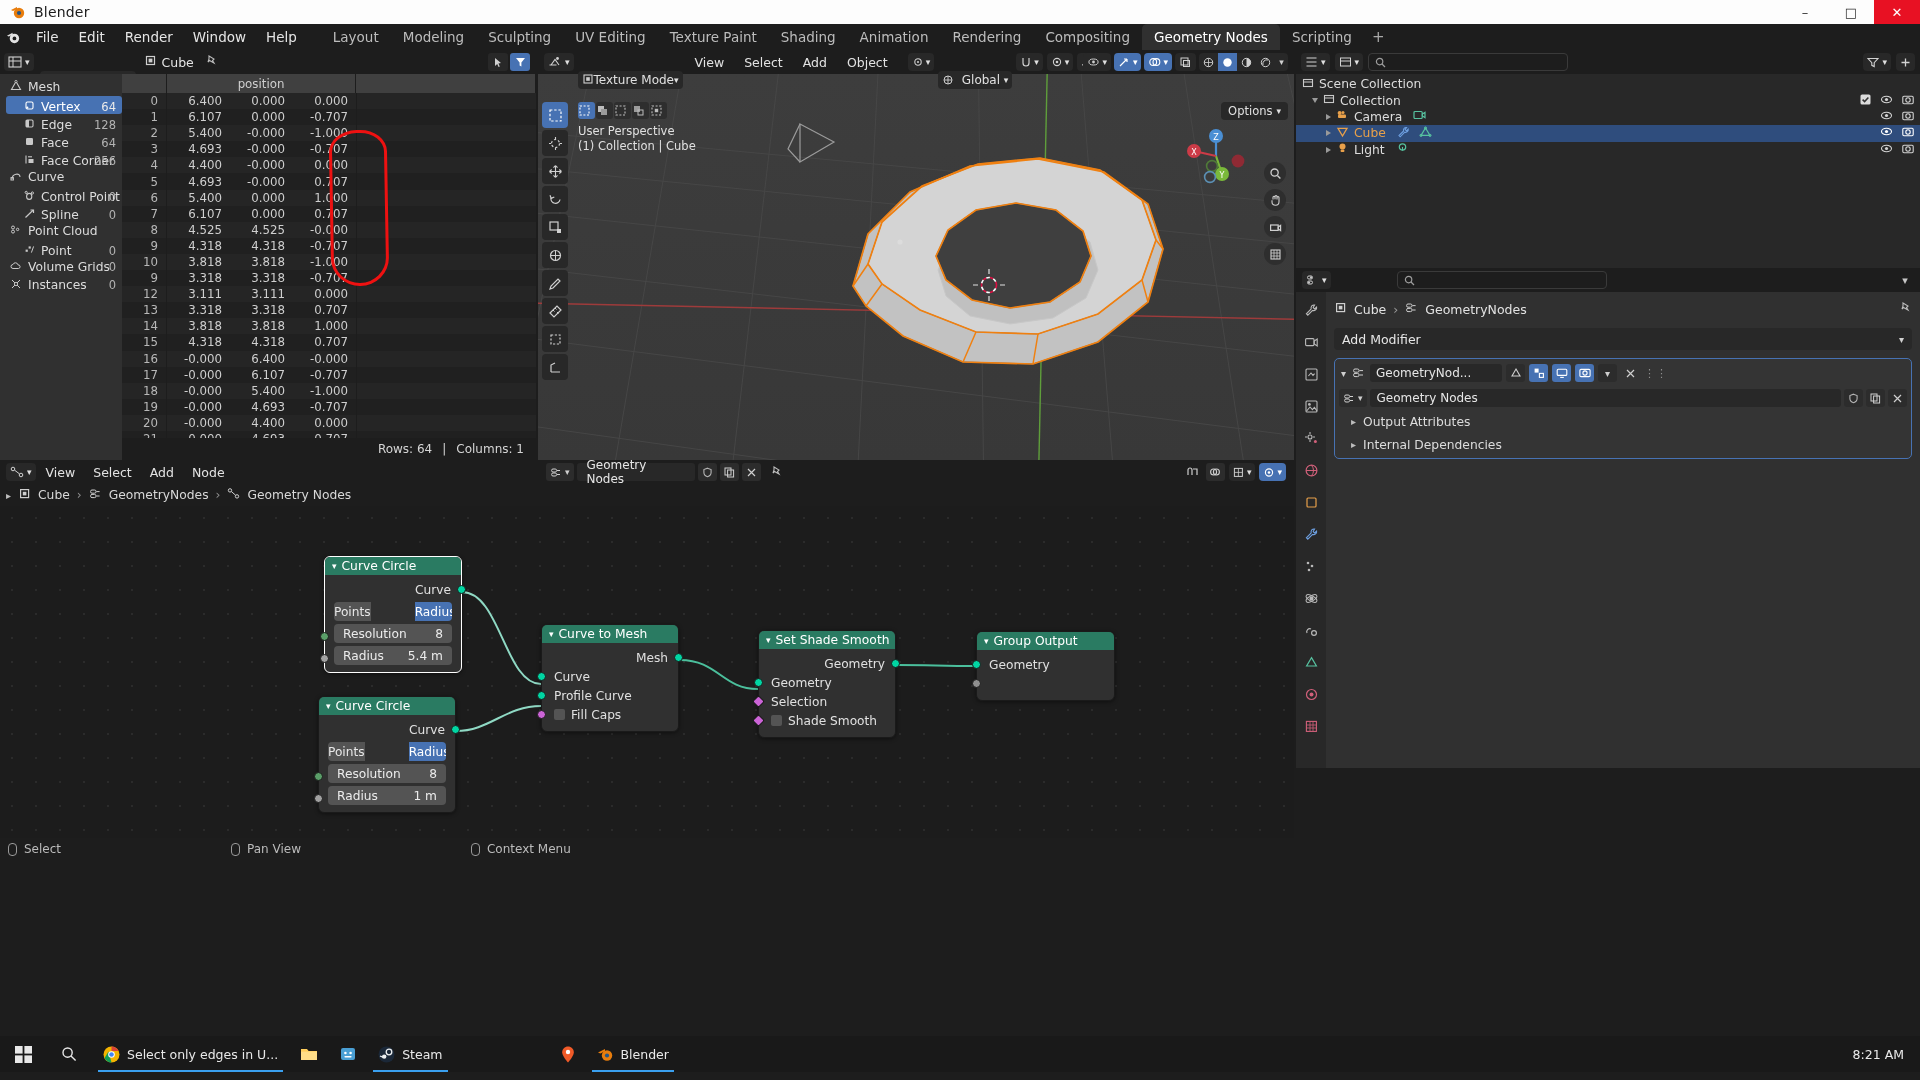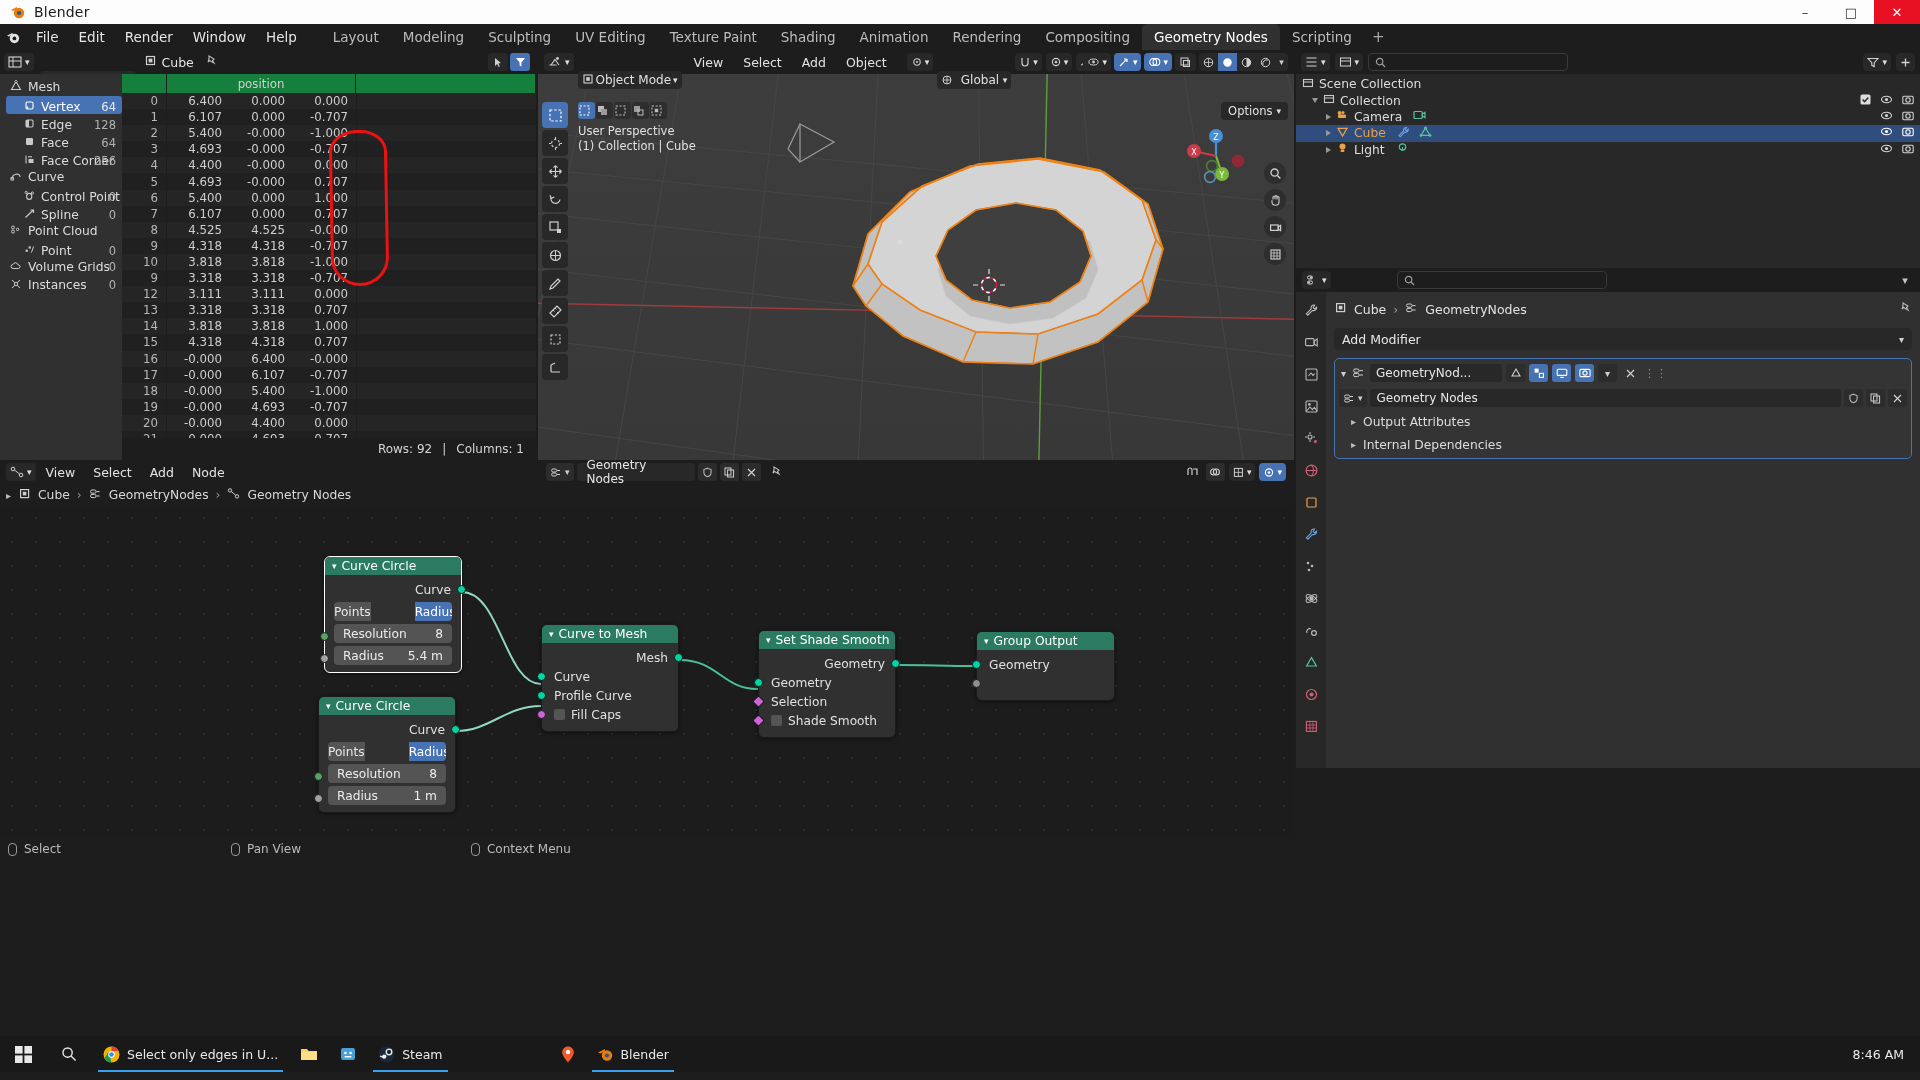--- a/index.html
+++ b/index.html
@@ -73,21 +73,21 @@
   .ds-group { font-size: 12.3px; color:#dcdcdc; height:18px; display:flex; align-items:center; gap:6px; padding-left:4px;}
   .ds-row {
     height:18px; display:flex; align-items:flex-end; gap:6px; padding-left: 18px;
     font-size:12.3px; color:#dcdcdc; border-radius: 3px; position:relative;
   }
   .ds-row.sel { background:#4772b3; color:#fff; }
   .ds-count { position:absolute; right:6px; font-size:11.5px; color:#b3b3b3; }
   .ds-row.sel .ds-count { color:#eaeaea; }
 
   .sheet-table { flex:1; position:relative; background:#232323; }
-  .col-head { height: 19px; display:flex; background:#15803d; }
+  .col-head { height: 19px; display:flex; background:#404040; }
   .ch { font-size:11.8px; color:#cfcfcf; display:flex; align-items:center; justify-content:center;
         border-right:1px solid #1d1d1d; }
   .ch-idx { width: 45px; }
   .ch-pos { width: 189px; }
   .ch-rest { flex:1; }
   .trow { height: 16.1px; display:flex; font-size:11.8px; }
   .trow:nth-child(odd) { background:#252525; }
   .trow:nth-child(even) { background:#202020; }
   .tc { display:flex; align-items:center; justify-content:flex-end; padding-right:8px; color:#cfcfcf; }
   .tc-idx { width:45px; color:#b8b8b8; border-right:1px solid #1d1d1d; }
@@ -606,21 +606,21 @@
             <div class="trow">
               <div class="tc tc-idx">21</div>
               <div class="tc tc-v">-0.000</div>
               <div class="tc tc-v">4.693</div>
               <div class="tc tc-v">0.707</div>
               <div class="tc tc-tail"></div>
             </div>
           </div>
         <div class="annot-circle"></div>
         <div class="sheet-footer">
-          <span>Rows: 92</span>
+          <span>Rows: 64</span>
           <span>|</span>
           <span>Columns: 1</span>
         </div>
       </div>
     </div>
   </div>
 
   <div class="area" id="viewport">
     <div class="vp-header">
       <div class="dd">
@@ -628,21 +628,21 @@
             <path d="M1.5 9h7M3 9L7 3.5 11 9" fill="none" stroke="#d2d2d2" stroke-width="1.1"></path>
             <circle cx="9.5" cy="2.5" r="1.4" fill="#d2d2d2"></circle>
           </svg>
         <span style="margin-left:3px;font-size:9px;">▾</span>
       </div>
       <div class="dd dd-wide" style="min-width:104px;">
         <span><svg width="12" height="12" viewBox="0 0 12 12">
               <rect x="2" y="2" width="8" height="8" fill="none" stroke="#d0d0d0" stroke-width="1.1"></rect>
               <rect x="4.2" y="4.2" width="3.6" height="3.6" fill="#d0d0d0"></rect>
             </svg></span>
-        <span>Object Mode</span>
+        <span>Texture Mode</span>
         <span style="font-size:9px;">▾</span>
       </div>
       <div class="vp-menu">View</div>
       <div class="vp-menu">Select</div>
       <div class="vp-menu">Add</div>
       <div class="vp-menu">Object</div>
       <div class="dd" style="margin-left:8px;">
         <svg width="12" height="12" viewBox="0 0 12 12">
             <circle cx="6" cy="6" r="3.2" fill="none" stroke="#d0d0d0" stroke-width="1.1"></circle>
             <circle cx="6" cy="6" r="1" fill="#d0d0d0"></circle>
@@ -1581,16 +1581,16 @@
     </div>
     <div class="tb-item">
       <svg width="17" height="17" viewBox="0 0 17 17">
           <circle cx="10" cy="9.5" r="5.2" fill="#e87d0d"></circle>
           <circle cx="10" cy="9.5" r="2.1" fill="#265787"></circle>
           <path d="M1 6.6L8 3v2.2L3.4 7.6z" fill="#e87d0d"></path>
         </svg>
       <span>Blender</span>
       <span class="tb-underline"></span>
     </div>
-    <div class="tb-clock">8:46 AM</div>
+    <div class="tb-clock">8:21 AM</div>
   </div>
 
 </div>
 
 </body></html>

